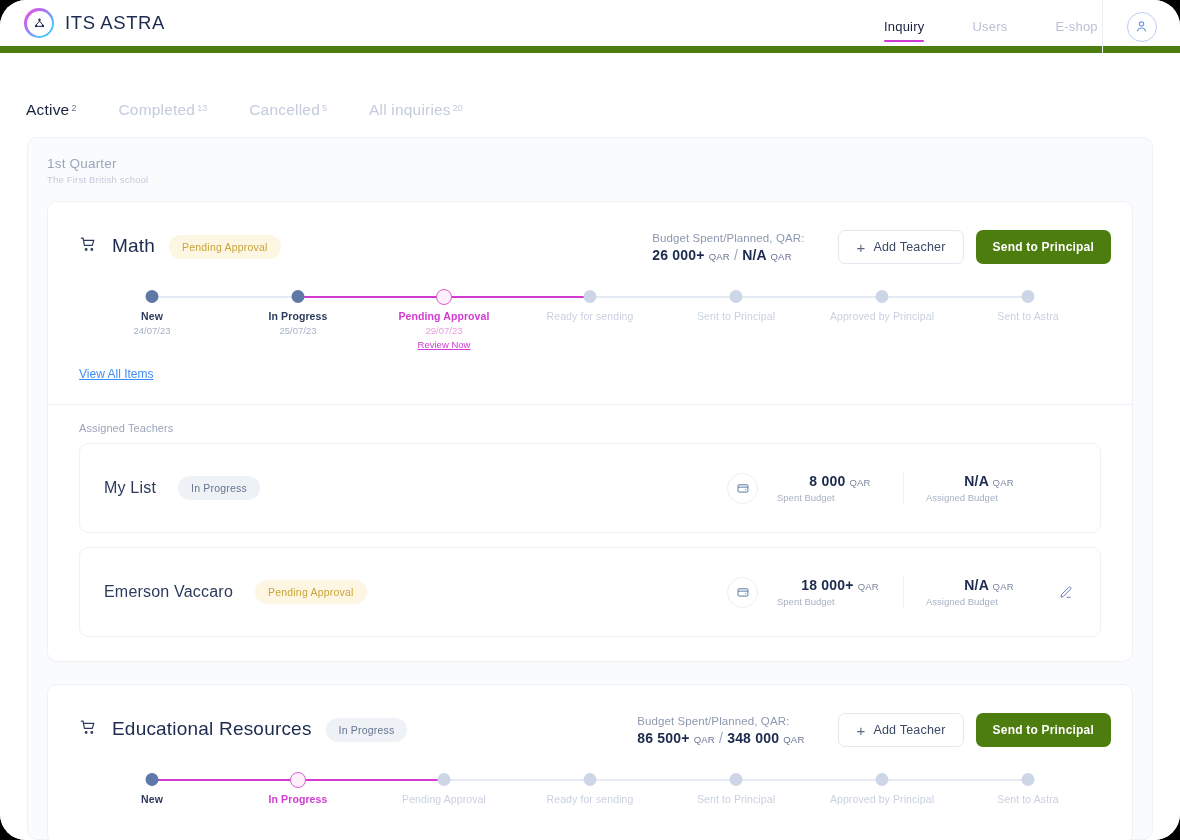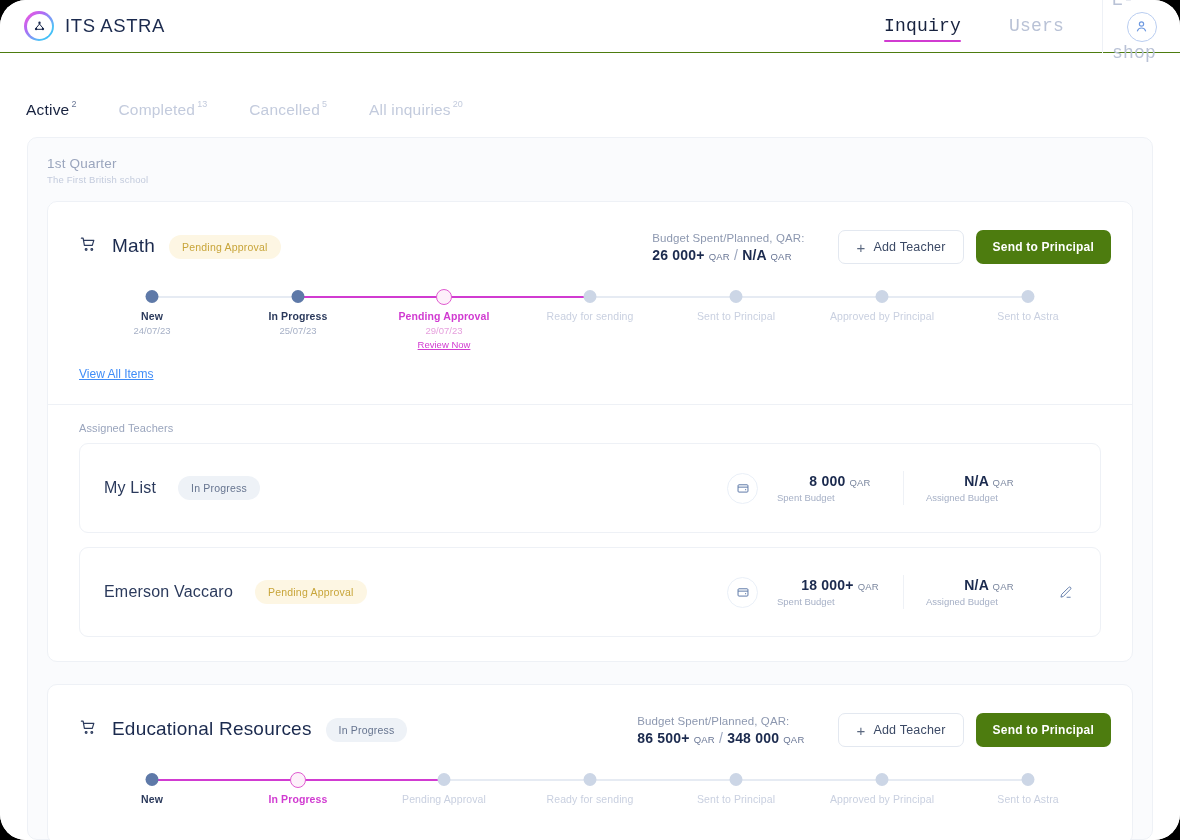--- a/index.html
+++ b/index.html
@@ -16,21 +16,21 @@
     background: #ffffff;
     border-radius: 26px;
     overflow: hidden;
   }
 
   
   .header {
     position: relative;
     height: 53px;
     background: #ffffff;
-    border-bottom: 1px solid #4d7c0f;
+    border-bottom: 7px solid #4d7c0f;
     display: flex;
     align-items: center;
     padding-left: 24px;
   }
   .brand { display: flex; align-items: center; gap: 11px; }
   .logo-ring {
     width: 30px; height: 30px; border-radius: 50%;
     background: linear-gradient(135deg,#ff4fd8 0%, #b06bf5 35%, #4fc3f7 75%, #29b6f6 100%);
     display: flex; align-items: center; justify-content: center;
     flex: 0 0 auto;
@@ -45,22 +45,22 @@
     color: #1b2a4e; font-weight: 500;
   }
 
   .topnav {
     position: absolute;
     left: 860px; top: 0; height: 53px;
     display: flex; align-items: center; gap: 0px;
   }
   .topnav a {
     position: relative;
-    font-size: 18px; color: #b9c2d6; text-decoration: none;
-    padding: 0 24px; line-height: 53px; letter-spacing: .2px; font-family: Liberation Mono, monospace;
+    font-size: 13px; color: #b9c2d6; text-decoration: none;
+    padding: 0 24px; line-height: 53px; letter-spacing: .2px;
   }
   .topnav a.active { color: #17223f; }
   .topnav a.active::after {
     content: ""; position: absolute;
     left: 24px; right: 24px; bottom: 11px;
     height: 2px; background: #d13bd1; border-radius: 2px;
   }
   .avatar-wrap {
     position: absolute; right: 0; top: 0;
     width: 78px; height: 53px;
@@ -73,21 +73,21 @@
     display: flex; align-items: center; justify-content: center;
   }
 
   
   .tabsbar {
     height: 84px; background: #fff;
     display: flex; align-items: flex-end;
     padding: 0 0 0 26px;
   }
   .tab {
-    display: inline-flex; align-items: flex-start;
+    display: inline-flex; align-items: center;
     margin-right: 42px; padding-bottom: 18px;
     cursor: pointer;
   }
   .tab-label { font-size: 15.5px; color: #c3cbdd; letter-spacing: .2px; }
   .tab.active .tab-label { color: #17223f; }
   .tab-count {
     font-size: 9px; color: #c3cbdd; margin-left: 2px;
     position: relative; top: -2px;
   }
   .tab.active .tab-count { color: #6a7796; }

